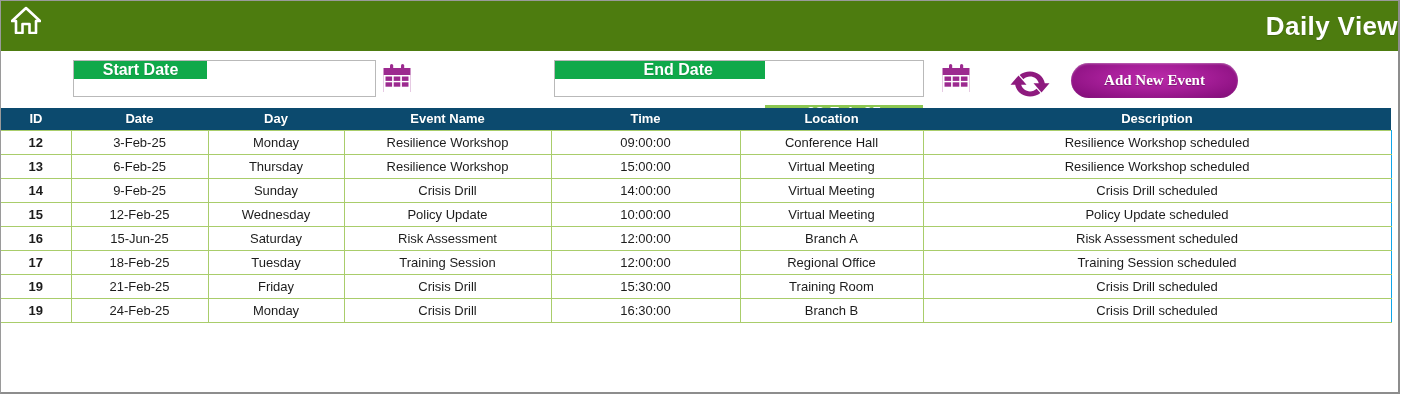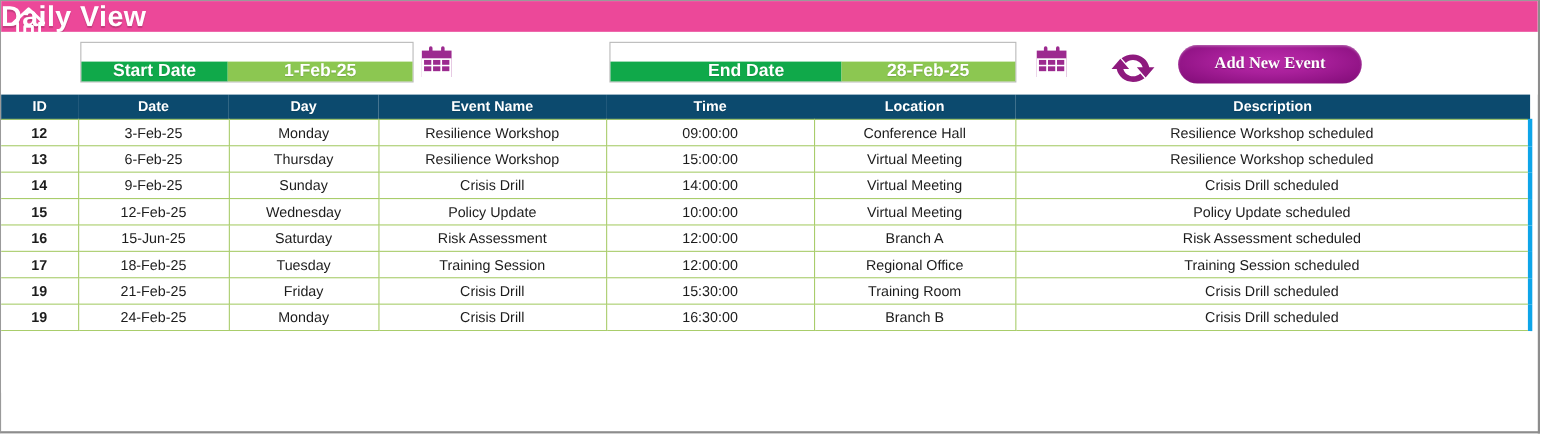--- a/index.html
+++ b/index.html
@@ -23,25 +23,25 @@
     border-right: 2px solid #8d8d8d;
     border-bottom: 2px solid #8d8d8d;
     background: #ffffff;
     box-sizing: border-box;
     overflow: hidden;
   }
 
   
   .title-bar {
     position: relative;
-    height: 28px;
-    background: #ec4899;
+    height: 50px;
+    background: #4d7c0f;
     display: flex;
     align-items: center;
-    justify-content: flex-start;
+    justify-content: flex-end;
   }
   .home-icon {
     position: absolute;
     left: 8px;
     top: 3px;
     width: 33px;
     height: 32px;
     display: flex;
     align-items: center;
     justify-content: center;
@@ -58,21 +58,21 @@
   .controls {
     position: relative;
     height: 57px;
     background: #ffffff;
   }
   .date-group {
     position: absolute;
     top: 9px;
     height: 37px;
     display: flex;
-    align-items: flex-end;
+    align-items: flex-start;
     border: 1px solid #b9b9b9;
     box-sizing: border-box;
   }
   #start-date-group { left: 72px; width: 303px; }
   #end-date-group   { left: 553px; width: 370px; }
 
   .date-label {
     background: #10a94a;
     color: #ffffff;
     font-size: 16px;
@@ -171,21 +171,21 @@
     font-size: 13px;
     color: #1c1c1c;
     text-align: center;
     border: 1px solid #a9cd6b;
     background: #ffffff;
     white-space: nowrap;
     overflow: hidden;
     text-overflow: ellipsis;
   }
   table.grid tbody tr td:first-child { border-left: none; font-weight: bold; }
-  table.grid tbody tr td:last-child  { border-right: 4px solid #0ea5e9; }
+  table.grid tbody tr td:last-child  { border-right: 1px solid #0ea5e9; }
 
   .c-id   { width: 70px; }
   .c-date { width: 137px; }
   .c-day  { width: 136px; }
   .c-ev   { width: 207px; }
   .c-time { width: 189px; }
   .c-loc  { width: 183px; }
   .c-desc { width: 468px; }
 
   .filler { background: #ffffff; height: 56px; }
@@ -201,21 +201,20 @@
         <path d="M15 2 L29 15 L25 15 L25 27 L18.5 27 L18.5 18 L11.5 18 L11.5 27 L5 27 L5 15 L1 15 Z" fill="none" stroke="#ffffff" stroke-width="2.6" stroke-linejoin="round"></path>
       </svg>
     </div>
     <div class="page-title">Daily View</div>
   </div>
 
   <div class="controls">
 
     <div class="date-group" id="start-date-group">
       <div class="date-label">Start Date</div>
-      <div class="date-value">1-Feb-25</div>
     </div>
 
     <button class="cal-btn" id="start-cal-btn">
       <svg width="32" height="31" viewBox="0 0 32 31" aria-hidden="true">
         <rect x="9" y="1" width="3.2" height="6" rx="1.6" fill="#9c2a8f"></rect>
         <rect x="20" y="1" width="3.2" height="6" rx="1.6" fill="#9c2a8f"></rect>
         <rect x="2.5" y="5" width="27" height="24" fill="#9c2a8f"></rect>
         <rect x="2.5" y="12" width="27" height="17" fill="#ffffff"></rect>
         <g fill="#9c2a8f">
           <rect x="4.5" y="13.5" width="6.6" height="4.4"></rect>

